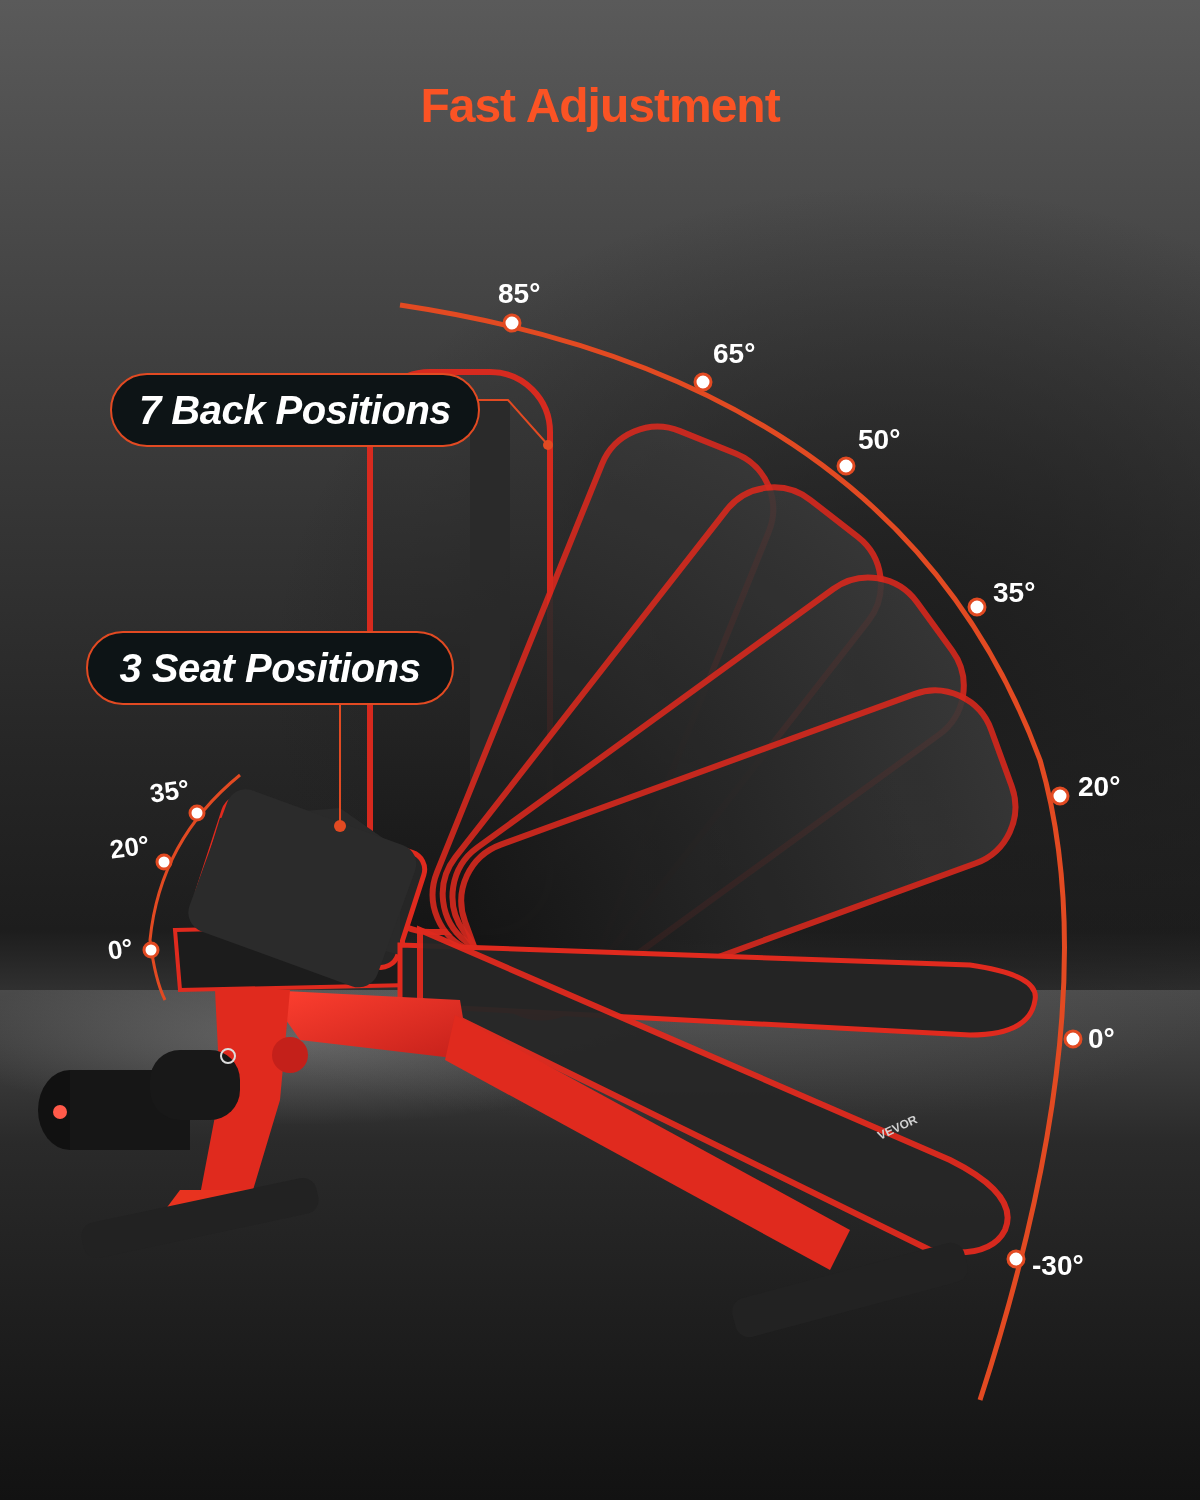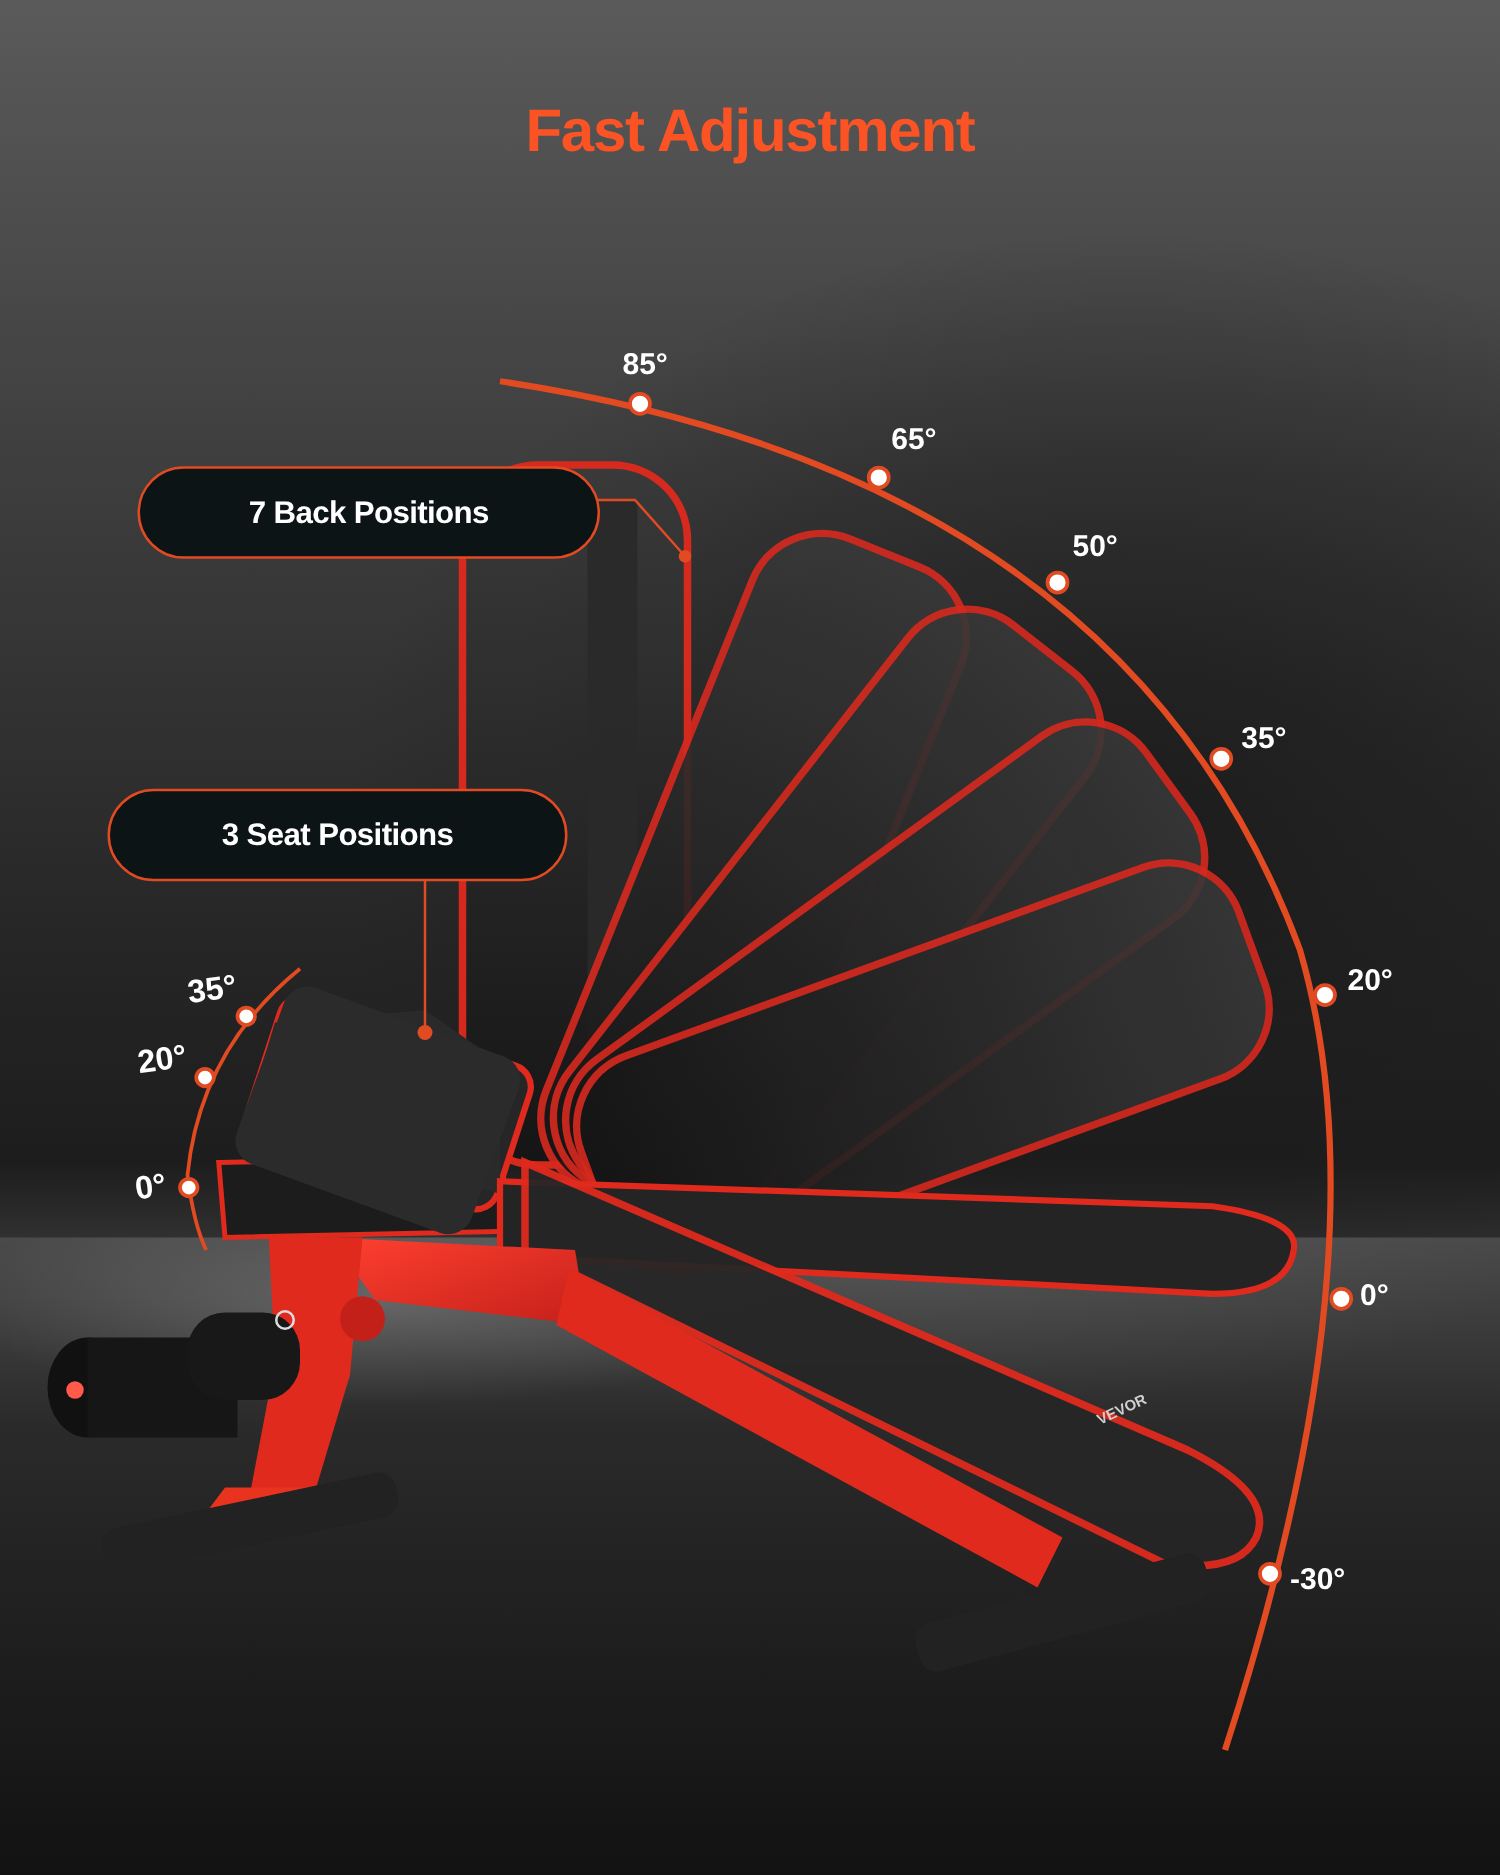--- a/index.html
+++ b/index.html
@@ -17,26 +17,26 @@
       radial-gradient(ellipse 700px 160px at 60% 5%, rgba(120,120,120,0.25) 0%, rgba(0,0,0,0) 70%),
       linear-gradient(180deg, #4a4a4a 0%, #2a2a2a 30%, #121212 100%);
   }
   .title {
     position:absolute; left:0; top:78px; width:1200px; text-align:center;
     font-size:48px; font-weight:700; color:#fb5324; letter-spacing:-1px;
   }
   .pill {
     position:absolute; background:#0d1416; border:2px solid #e24a22;
     border-radius:40px; color:#fff; font-weight:700; display:flex;
-    align-items:center; justify-content:center; font-size:25px; letter-spacing:-0.5px;
+    align-items:center; justify-content:center; font-size:40px; letter-spacing:-0.5px;font-style:italic;
   }
   .pill-back { left:110px; top:373px; width:366px; height:70px; }
   .pill-seat { left:86px; top:631px; width:364px; height:70px; }
   .angle {
-    position:absolute; color:#fff; font-weight:700; font-size:24px;
+    position:absolute; color:#fff; font-weight:700; font-size:28px;
   }
   .angle.small { font-size:26px; }
   svg.overlay { position:absolute; left:0; top:0; }
 </style>
 </head>
 <body>
 
 <div class="stage">
   <div class="floor"></div>
 

